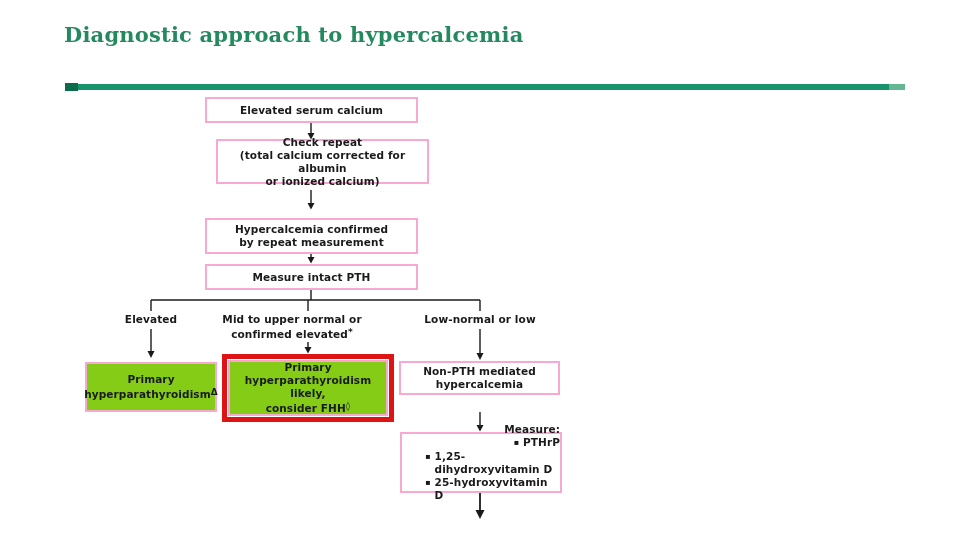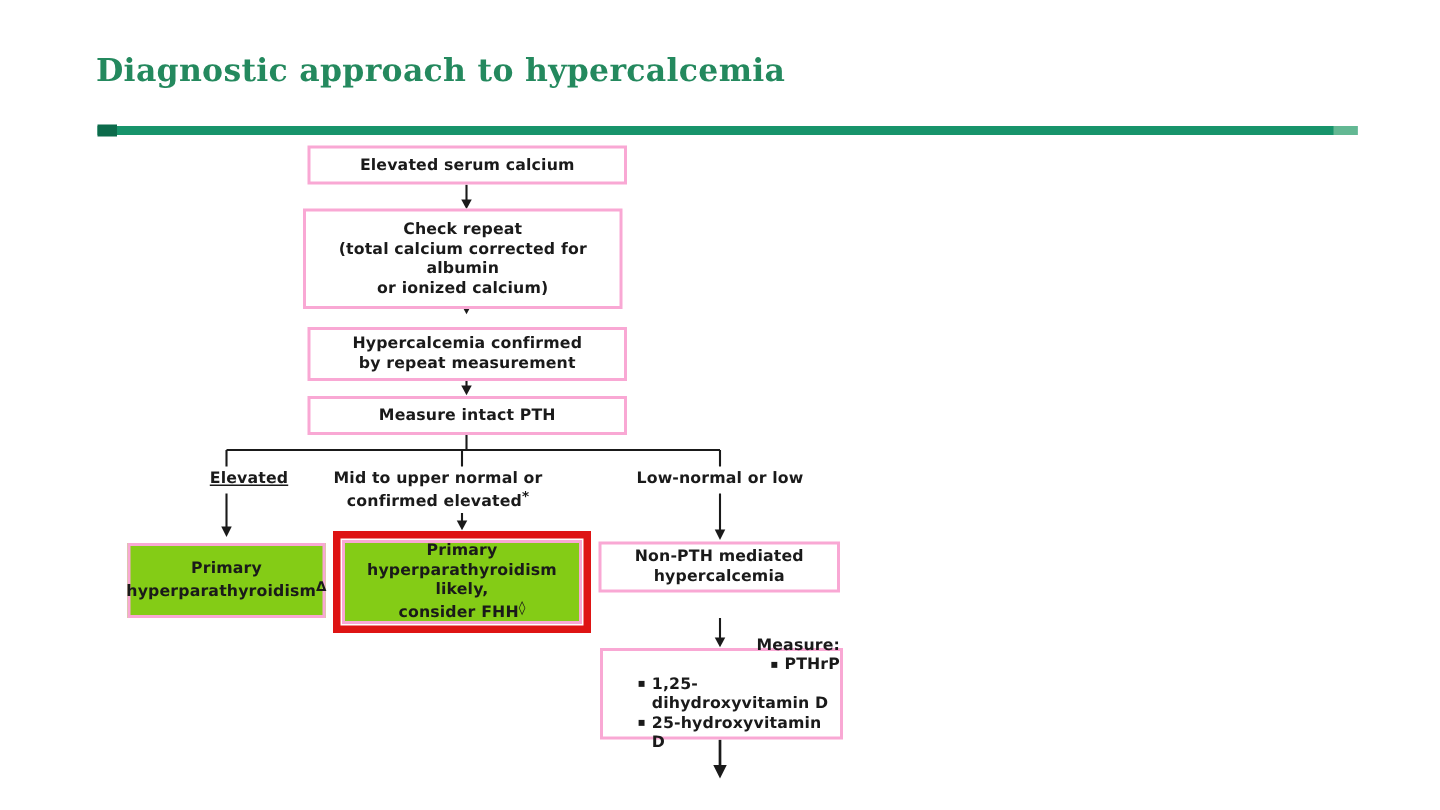--- a/index.html
+++ b/index.html
@@ -3,21 +3,21 @@
 <meta charset="utf-8">
 <style>
   html,body{margin:0;padding:0;}
   body{
     width:960px;height:540px;position:relative;background:#ffffff;
     font-family:"DejaVu Sans",sans-serif;overflow:hidden;
   }
   .abs{position:absolute;}
   
   .slide-title{
-    left:64px;top:34px;width:700px;
+    left:64px;top:22px;width:700px;
     font-family:"DejaVu Serif",serif;
     font-weight:bold;font-size:21px;line-height:26px;
     color:#24895E;letter-spacing:0.2px;
   }
   .rule{left:65px;top:84px;width:840px;height:6px;background:#17946B;}
   .rule-cap{left:65px;top:83px;width:13px;height:8px;background:#0C6B4B;}
   .rule-tip{left:889px;top:84px;width:16px;height:6px;background:#63B893;}
   
   .fc-box{
     box-sizing:border-box;border:2px solid #f9a8d4;background:#ffffff;
@@ -72,36 +72,36 @@
     <polygon points="476.5,353 483.5,353 480,360"></polygon>
     <polygon points="476.5,425 483.5,425 480,431.5"></polygon>
     <polygon points="475.5,510 484.5,510 480,519"></polygon>
   </g>
 </svg>
 
 <div class="abs fc-box" style="left:205px;top:97px;width:213px;height:26px;">
   <div>Elevated serum calcium</div>
 </div>
 
-<div class="abs fc-box" style="left:202px;top:139px;width:213px;height:67px;">
+<div class="abs fc-box" style="left:216px;top:139px;width:213px;height:45px;">
   <div>Check repeat</div>
   <div>(total calcium corrected for albumin</div>
   <div>or ionized calcium)</div>
 </div>
 
 <div class="abs fc-box" style="left:205px;top:218px;width:213px;height:36px;">
   <div>Hypercalcemia confirmed</div>
   <div>by repeat measurement</div>
 </div>
 
 <div class="abs fc-box" style="left:205px;top:264px;width:213px;height:26px;">
   <div>Measure intact PTH</div>
 </div>
 
-<div class="abs fc-label" style="left:106px;top:313px;width:120px;text-decoration:underline;">Elevated</div>
+<div class="abs fc-label" style="left:91px;top:313px;width:120px;">Elevated</div>
 
 <div class="abs fc-label" style="left:197px;top:313px;width:190px;">
   <div>Mid to upper normal or</div>
   <div><span>confirmed elevated</span><span class="sup-sym">*</span></div>
 </div>
 
 <div class="abs fc-label" style="left:410px;top:313px;width:140px;">Low-normal or low</div>
 
 <div class="abs fc-box gray" style="left:85px;top:362px;width:132px;height:50px;">
   <div>Primary</div>

